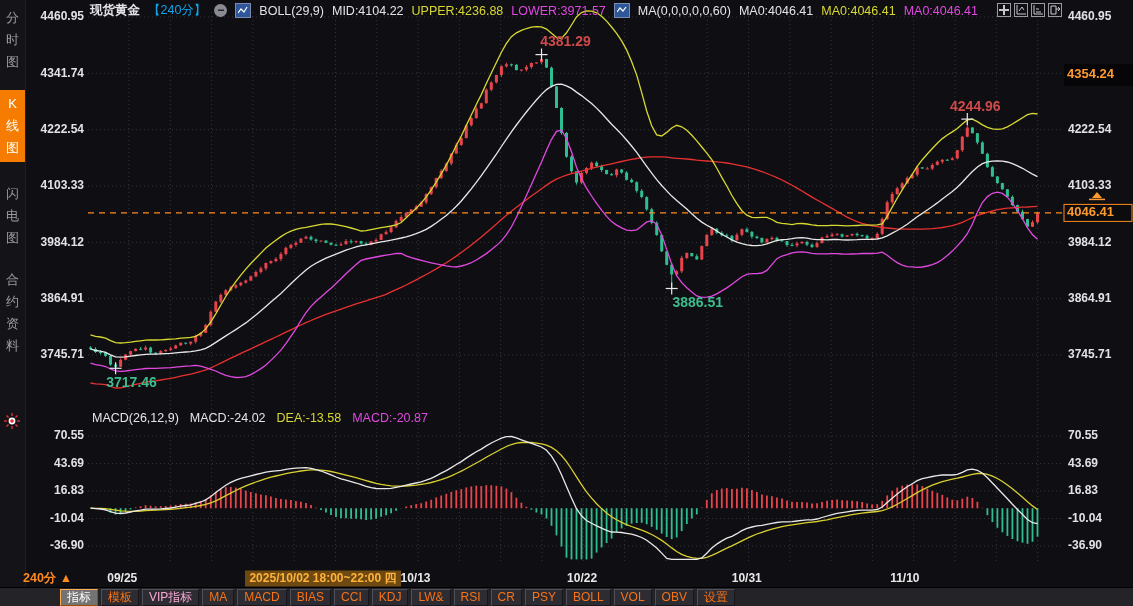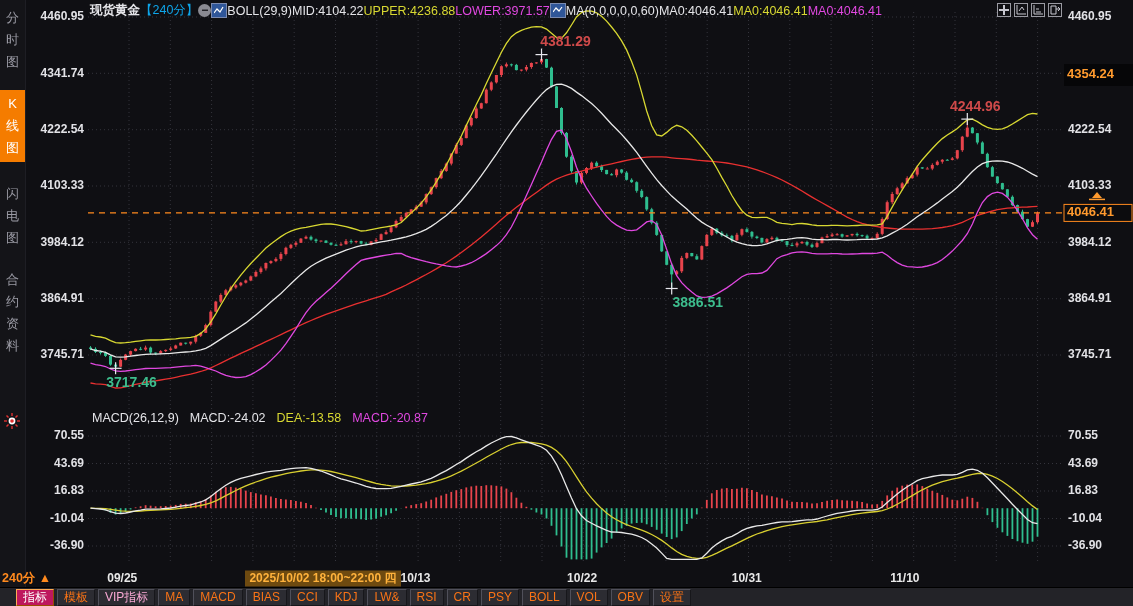--- a/index.html
+++ b/index.html
@@ -1,35 +1,35 @@
 <!DOCTYPE html>
 <html><head>
 <meta charset="utf-8">
 <style>
   html,body{margin:0;padding:0;background:#000;font-family:"Liberation Sans","DejaVu Sans",sans-serif;}
   #stage{position:relative;width:1133px;height:606px;background:#0f0f13;overflow:hidden;}
   #chart-svg{position:absolute;left:0;top:0;}
   #sidebar{position:absolute;left:0;top:0;width:25px;height:587px;background:#141418;border-right:1px solid #1e1e24;}
   .side-item{position:absolute;left:0;width:25px;text-align:center;font-size:13px;color:#9a9aa4;line-height:22px;white-space:pre-line;cursor:pointer;padding:3px 0;}
   .side-item.active{background:#f57c00;color:#fff;}
-  .legend{position:absolute;left:90px;top:2px;display:flex;align-items:center;font-size:12.5px;color:#e4e4e8;white-space:nowrap;z-index:3;}
+  .legend{position:absolute;left:90px;top:2px;display:flex;align-items:center;gap:8px;font-size:12.5px;color:#e4e4e8;white-space:nowrap;z-index:3;}
   .legend .sym{font-weight:700;}
   .legend .per{color:#0ea5e9;font-weight:400;}
   .yellow{color:#d8d832;}
   .magenta{color:#e048e0;}
   .circle-icon{width:13px;height:13px;border-radius:50%;background:#8a8a92;color:#15151a;font-size:12px;line-height:12px;text-align:center;display:inline-block;font-weight:700;cursor:pointer;}
   .ind-icon{display:inline-flex;width:14px;height:13px;background:#2f5699;border:1px solid #7a8ab0;align-items:center;justify-content:center;cursor:pointer;}
   .top-icons{position:absolute;right:71px;top:3px;display:flex;gap:3px;z-index:3;}
   .ticon{width:14px;height:14px;border:1px solid #9a9aa2;box-sizing:border-box;display:flex;align-items:center;justify-content:center;cursor:pointer;background:#101014;}
   .macd-header{position:absolute;left:92px;top:411px;display:flex;gap:11px;font-size:12.5px;color:#e4e4e8;z-index:3;white-space:nowrap;}
   #hot{position:absolute;left:3px;top:412px;width:18px;height:18px;cursor:pointer;}
-  #period{position:absolute;left:2px;top:570px;font-size:12.5px;font-weight:700;color:#ff8a1e;z-index:3;cursor:pointer;}
+  #period{position:absolute;left:23px;top:570px;font-size:12.5px;font-weight:700;color:#ff8a1e;z-index:3;cursor:pointer;}
   #tabs{position:absolute;left:0;bottom:0;width:1133px;height:19px;background:#232328;border-top:1px solid #000;display:flex;align-items:center;padding-left:16px;box-sizing:border-box;gap:3px;z-index:4;}
   .tab{font-size:12px;color:#f97316;background:#2c2c32;border:1px solid;border-color:#50505a #17171b #17171b #50505a;padding:0 6px;line-height:15px;cursor:pointer;white-space:nowrap;}
-  .tab.active{background:#be185d;color:#fff;border-color:#ffab55 #9a4d00 #9a4d00 #ffab55;}
+  .tab.active{background:#737373;color:#fff;border-color:#ffab55 #9a4d00 #9a4d00 #ffab55;margin-left:44px;}
   .tab.vip{color:#f9a8d4;}
   #wm{position:absolute;right:10px;bottom:16px;font-size:33px;color:#cfcfd6;opacity:.85;letter-spacing:1px;z-index:2;}
 </style>
 </head>
 <body>
 
 <div id="stage">
 
   <svg id="chart-svg" width="1133" height="606">
       <g>

